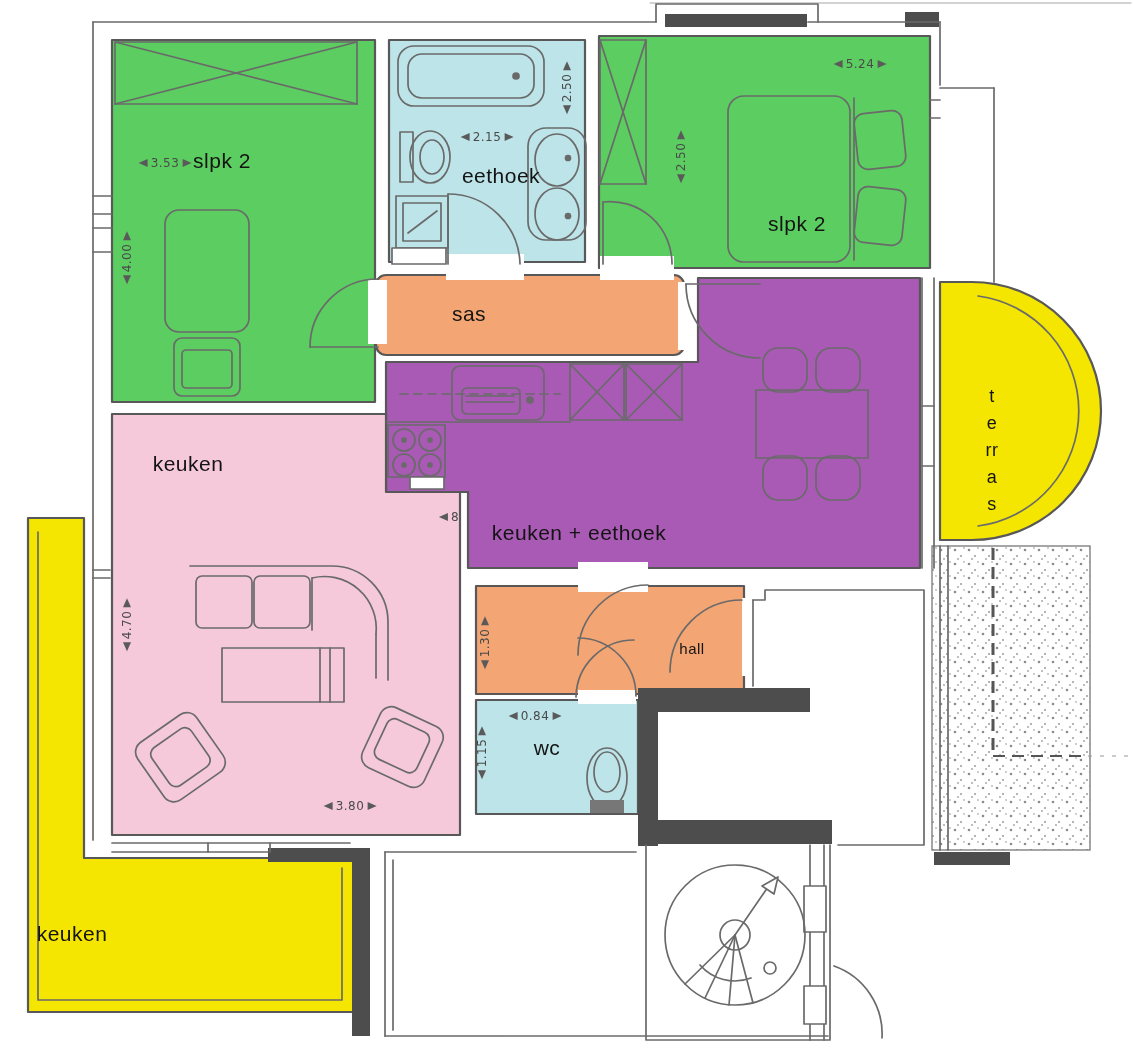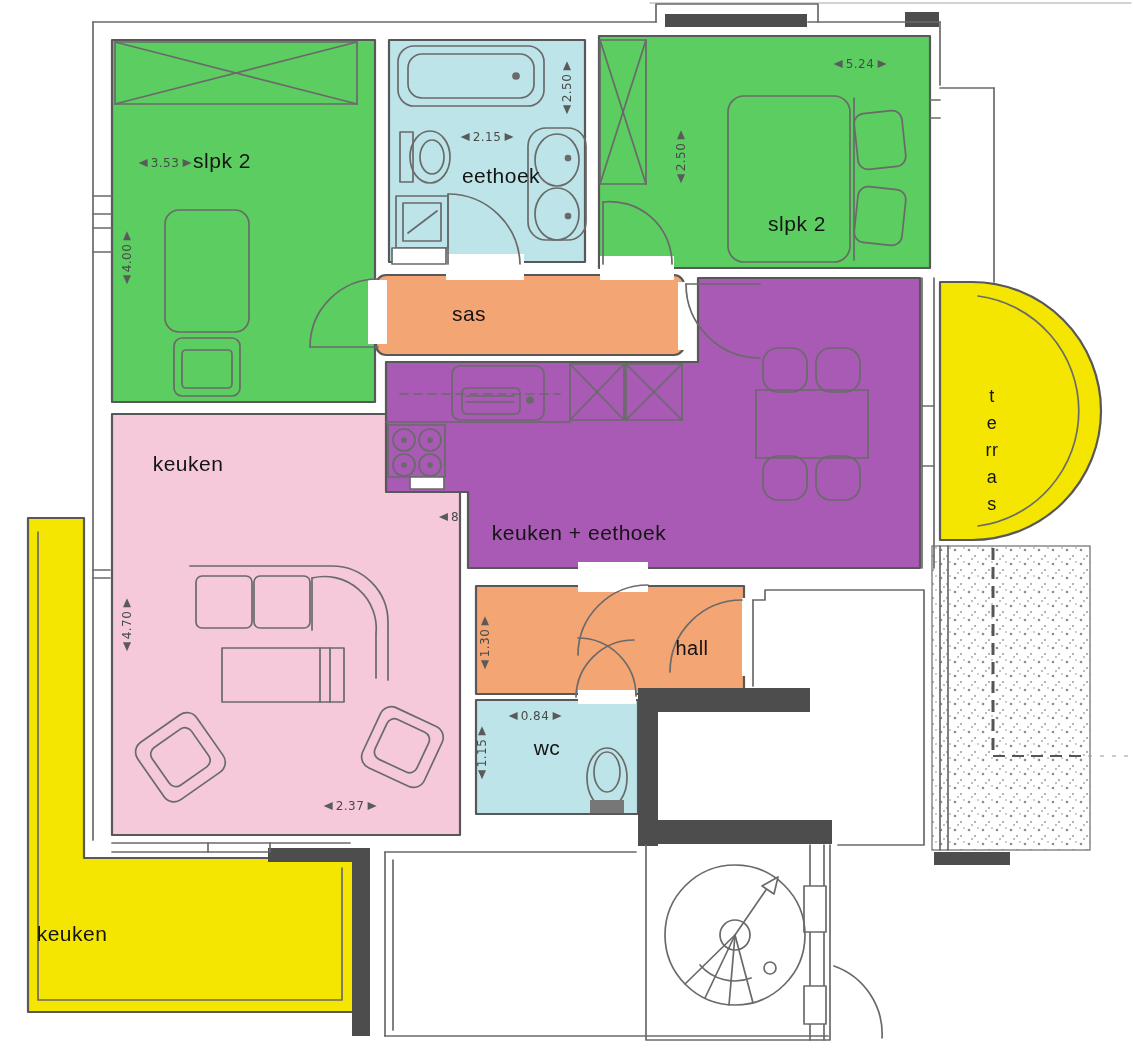--- a/index.html
+++ b/index.html
@@ -1,20 +1,20 @@
 <!DOCTYPE html>
 <html><head>
 <meta charset="utf-8">
 <style>
   html,body{margin:0;padding:0;background:#fff;}
   body{width:1133px;height:1051px;position:relative;font-family:"Liberation Sans",sans-serif;overflow:hidden;}
   .stage{position:absolute;left:0;top:0;width:1133px;height:1051px;}
   svg{position:absolute;left:0;top:0;}
   .lbl{position:absolute;transform:translate(-50%,-50%);font-size:21px;color:#141414;white-space:nowrap;letter-spacing:.5px;}
-  .lbl.big{font-size:20px;}
+  .lbl.big{font-size:15px;}
   .lbl.vstack{white-space:pre-line;text-align:center;font-size:18px;line-height:27px;}
   .dim{position:absolute;transform:translate(-50%,-50%);display:flex;align-items:center;gap:3px;
        font-size:12px;color:#4a4a4a;font-family:"DejaVu Sans",sans-serif;letter-spacing:.5px;}
   .dim.v{transform:translate(-50%,-50%) rotate(-90deg);}
   .arw{width:0;height:0;border-top:4px solid transparent;border-bottom:4px solid transparent;}
   .arw.l{border-right:9px solid #5a5a5a;}
   .arw.r{border-left:9px solid #5a5a5a;}
 </style>
 </head>
 <body>
@@ -315,21 +315,21 @@
   <span>2.50</span>
   <span class="arw r"></span>
 </div>
 <div class="dim v" style="left:127px;top:625px">
   <span class="arw l"></span>
   <span>4.70</span>
   <span class="arw r"></span>
 </div>
 <div class="dim" style="left:350px;top:806px">
   <span class="arw l"></span>
-  <span>2.37</span>
+  <span>3.80</span>
   <span class="arw r"></span>
 </div>
 <div class="dim" style="left:449px;top:517px">
   <span class="arw l"></span>
   <span>8</span>
 </div>
 <div class="dim v" style="left:485px;top:643px">
   <span class="arw l"></span>
   <span>1.30</span>
   <span class="arw r"></span>

